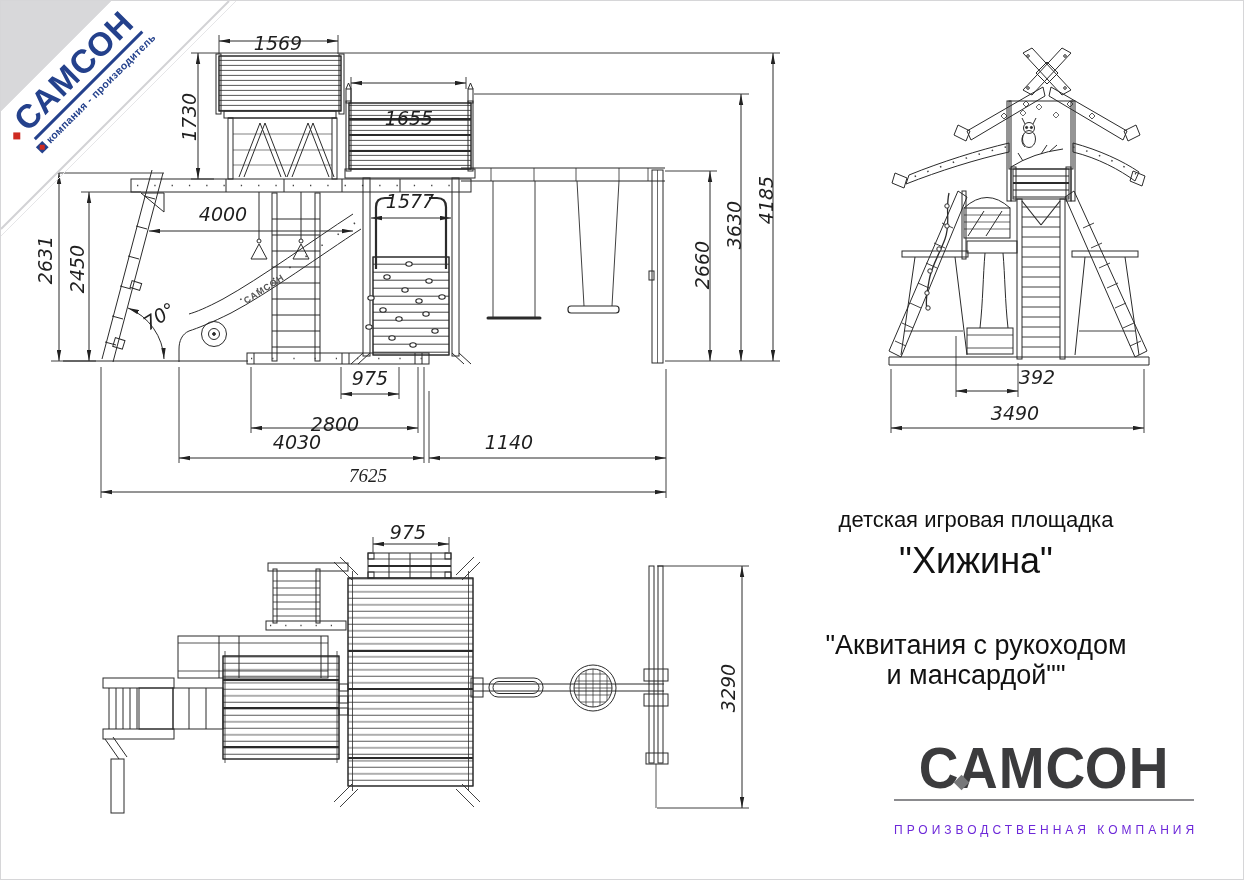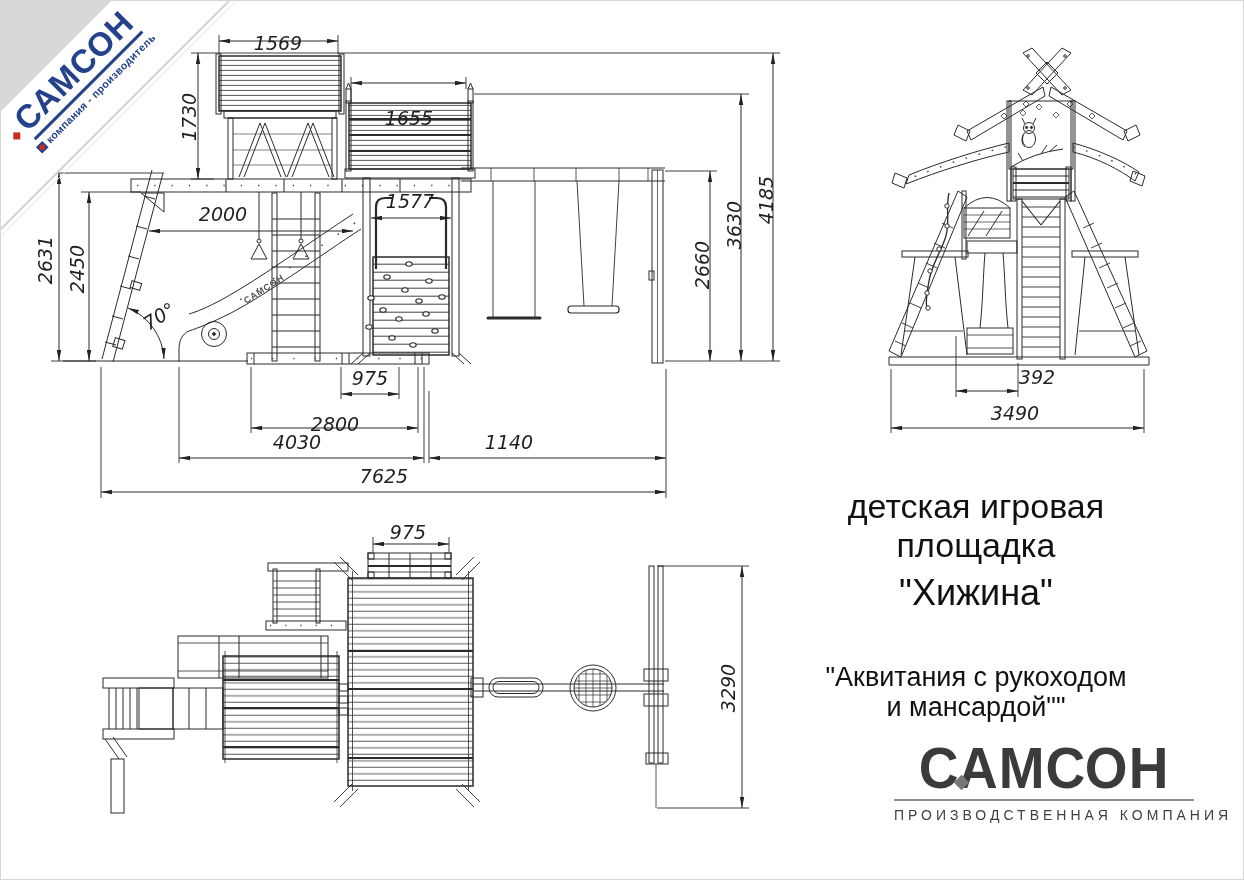--- a/index.html
+++ b/index.html
@@ -19,32 +19,32 @@
        transform:rotate(-45deg);}
   .banner-brand{display:inline-block;position:relative;font-weight:bold;font-size:33px;
        letter-spacing:1px;border-bottom:3px solid;padding-bottom:1px;line-height:1.05;}
   .banner-diamond{position:absolute;left:30px;top:19px;width:7px;height:7px;transform:rotate(45deg);}
   .banner-tagline{margin-top:3px;font-size:10.5px;font-weight:bold;letter-spacing:.4px;}
   .banner-icon{display:inline-block;width:9px;height:9px;position:relative;margin-right:4px;
        vertical-align:-1px;}
   .banner-icon i{position:absolute;left:2px;top:2px;width:5px;height:5px;transform:rotate(45deg);}
   
   .titleblock{position:absolute;left:790px;top:486px;width:370px;text-align:center;color:#111;}
-  .tb-cat{font-size:34px;}
+  .tb-cat{font-size:22px;margin-top:20px;}
   .tb-name{font-size:36px;margin-top:7px;}
   .tb-sub{font-size:27px;line-height:1.12;}
   .tb-sub1{margin-top:48px;}
   
   .mfr{position:absolute;left:893px;top:740px;width:300px;text-align:center;}
   .mfr-brand{position:relative;display:block;font-weight:bold;font-size:55px;letter-spacing:1px;
        line-height:1.0;transform:scaleY(1.04);}
   .mfr-diamond{position:absolute;left:62px;top:36px;width:11px;height:11px;background:#77787a;
        transform:rotate(45deg);}
   .mfr-rule{border:none;border-top:2px solid #8b8b8e;margin:3px 0 0 0;}
-  .mfr-tagline{margin-top:6px;font-size:14px;letter-spacing:4px;color:#404040;white-space:nowrap;}
+  .mfr-tagline{margin-top:22px;font-size:12px;letter-spacing:4px;color:#6d28d9;white-space:nowrap;}
 </style>
 </head>
 <body>
 
 <div class="page">
 
 <svg width="1244" height="880" viewBox="0 0 1244 880" fill="none" stroke="#2b2b2b" stroke-width="1">
   <defs>
     <pattern id="p5" width="6" height="5" patternUnits="userSpaceOnUse">
       <line x1="0" y1="4.4" x2="6" y2="4.4" stroke="#2b2b2b" stroke-width="0.8"></line>
@@ -518,30 +518,30 @@
     <span class="banner-diamond" style="background:#CE2A21;"></span>
     <div class="banner-tagline" style="color:#24418C;">
       <span class="banner-icon" style="background:#24418C;"><i style="background:#CE2A21;"></i></span><span>компания - производитель</span>
     </div>
   </div>
 </div>
 
 <span class="dim" style="left:277px;top:42px;">1569</span>
 <span class="dim" style="left:408px;top:69px;margin-top:48px;">1655</span>
 <span class="dim rot" style="left:188px;top:116px;">1730</span>
-<span class="dim" style="left:222px;top:213px;">2000</span>
+<span class="dim" style="left:222px;top:213px;">4000</span>
 <span class="dim" style="left:409px;top:200px;">1577</span>
 <span class="dim rot" style="left:44px;top:259px;">2631</span>
 <span class="dim rot" style="left:76px;top:268px;">2450</span>
 <span class="dim ang" style="left:158px;top:315px;">70°</span>
 <span class="dim" style="left:369px;top:377px;">975</span>
 <span class="dim" style="left:334px;top:423px;">2800</span>
 <span class="dim" style="left:296px;top:441px;text-align:right;">4030</span>
 <span class="dim" style="left:508px;top:441px;">1140</span>
-<span class="dim" style="left:383px;top:475px;">7625</span>
+<span class="dim" style="left:367px;top:475px;font-family:Liberation Serif, serif;">7625</span>
 <span class="dim rot" style="left:701px;top:264px;">2660</span>
 <span class="dim rot" style="left:733px;top:224px;">3630</span>
 <span class="dim rot" style="left:765px;top:199px;">4185</span>
 <span class="dim" style="left:1036px;top:376px;">392</span>
 <span class="dim" style="left:1014px;top:412px;text-align:center;">3490</span>
 <span class="dim" style="left:407px;top:531px;">975</span>
 <span class="dim rot" style="left:727px;top:687px;">3290</span>
 <span class="slide-brand" style="left:263px;top:288px;">САМСОН</span>
 
 <div class="titleblock">

